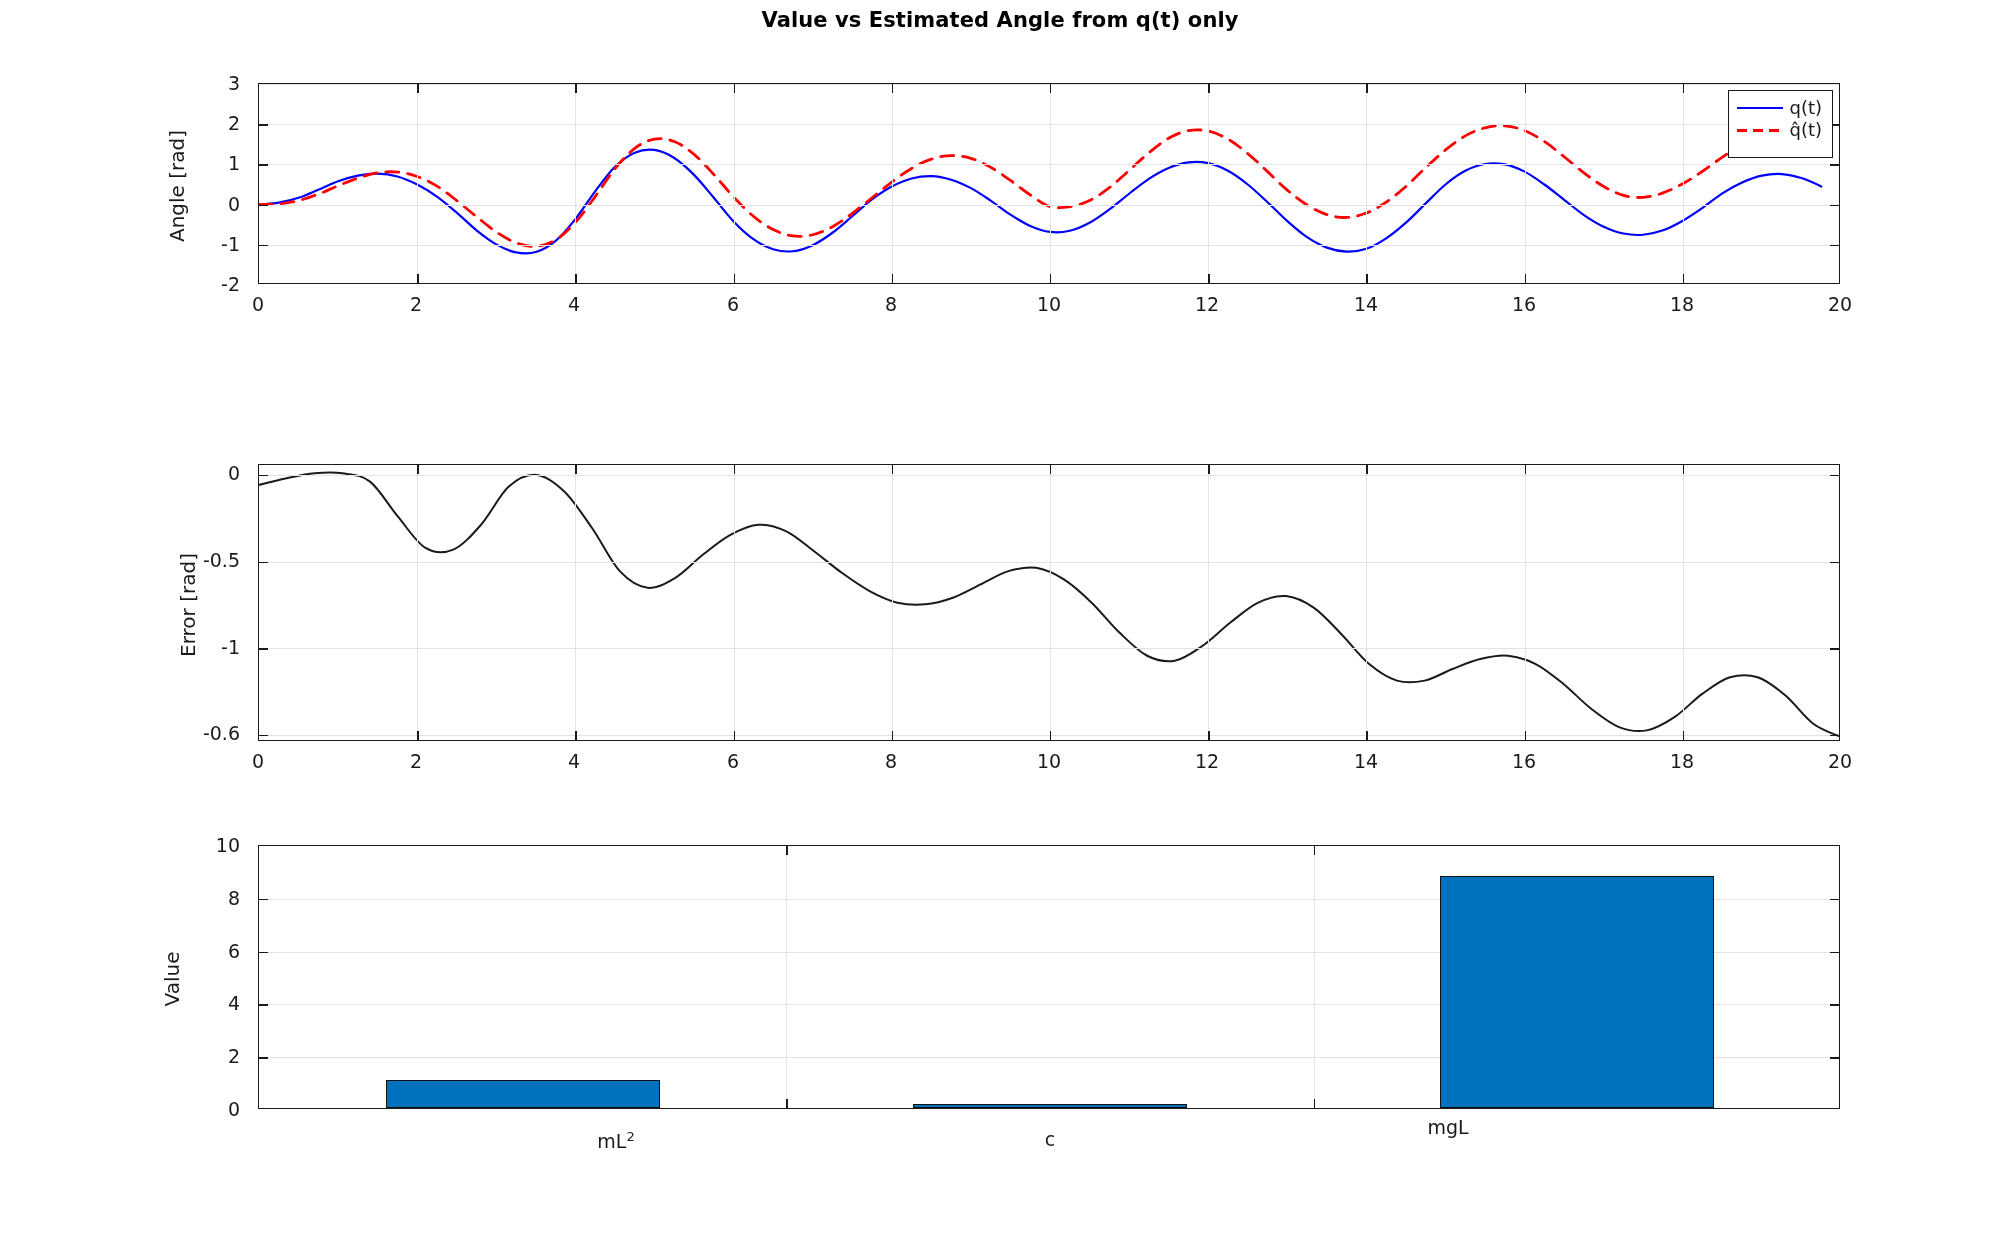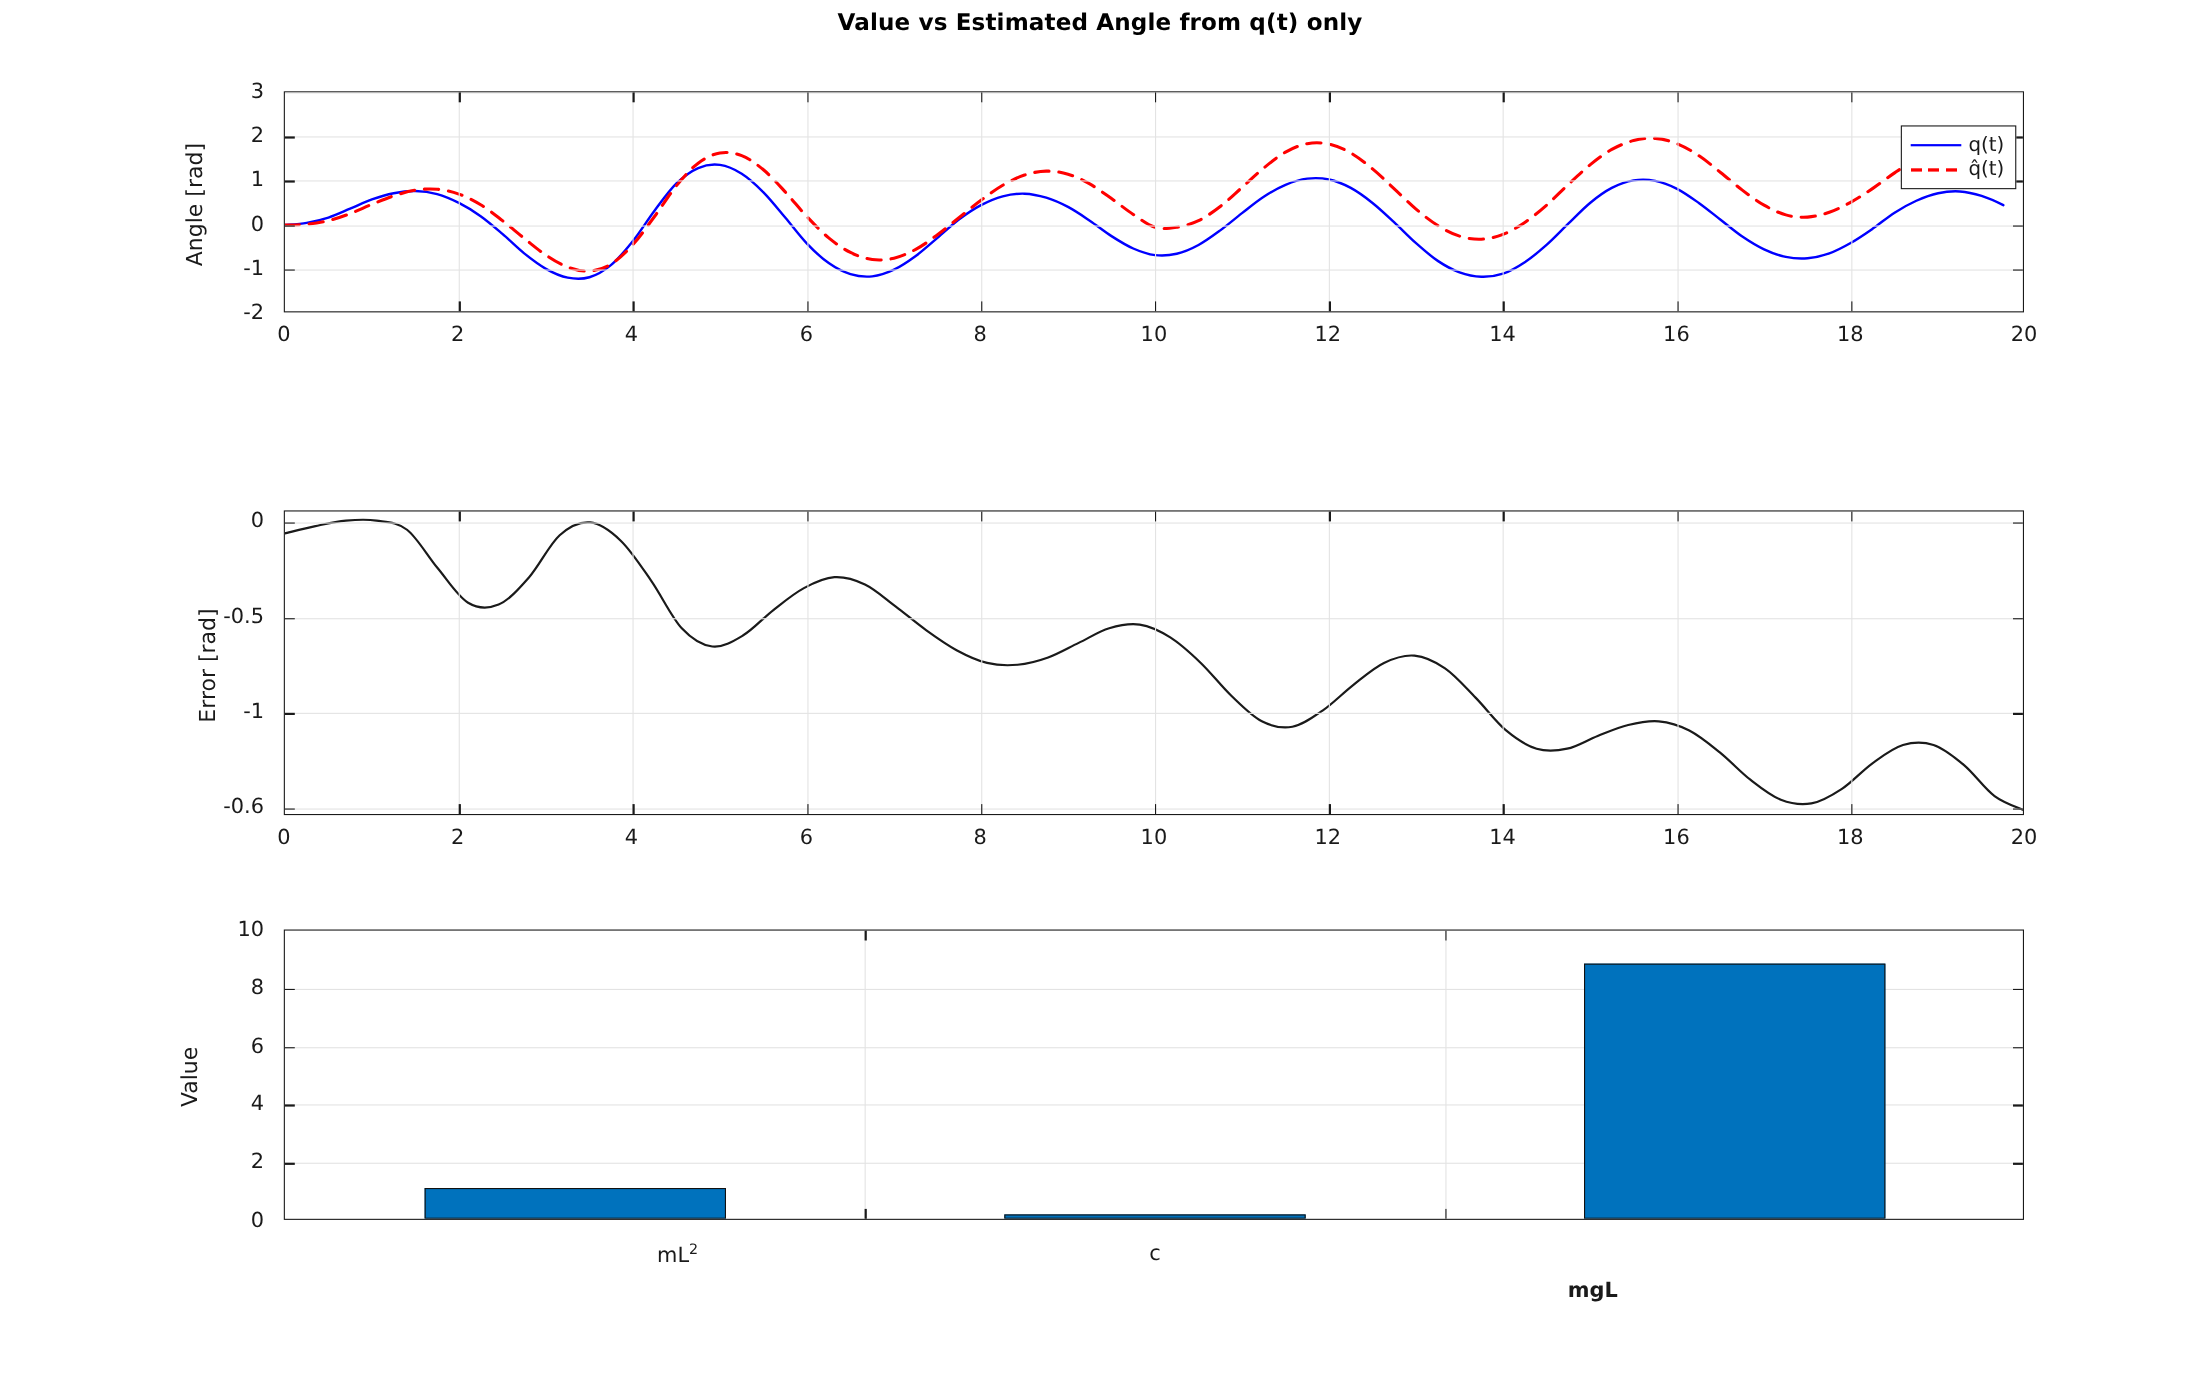--- a/index.html
+++ b/index.html
@@ -25,21 +25,21 @@
   .xtick sup{font-size:13px;vertical-align:super;}
   .gridline-h{position:absolute;left:0;right:0;height:1px;background:#e3e3e3;}
   .gridline-v{position:absolute;top:0;bottom:0;width:1px;background:#e3e3e3;}
   .tickmark-b{position:absolute;width:1.4px;background:#1a1a1a;}
   .tickmark-t{position:absolute;width:1.4px;background:#1a1a1a;}
   .tickmark-l{position:absolute;height:1.4px;background:#1a1a1a;}
   .tickmark-r{position:absolute;height:1.4px;background:#1a1a1a;}
 
   .legend{
     position:absolute;box-sizing:border-box;background:#ffffff;
-    border:1.2px solid #1a1a1a;padding:6px 10px 6px 8px;margin-top:24px;
+    border:1.2px solid #1a1a1a;padding:6px 10px 16px 8px;
   }
   .legend-row{display:flex;align-items:center;height:22px;}
   .legend-sample{width:46px;height:12px;position:relative;margin-right:8px;}
   .legend-sample .solid{position:absolute;top:5px;left:0;width:46px;height:2.2px;background:#0000ff;}
   .legend-sample .dashed{position:absolute;top:5px;left:0;width:46px;height:2.6px;
     background:repeating-linear-gradient(to right,#ff0000 0 10px,transparent 10px 16px);}
   .legend-label{font-size:18px;color:#1a1a1a;white-space:nowrap;line-height:1;}
 
   .bar{position:absolute;box-sizing:border-box;border:1.3px solid #111;}
   svg{display:block;}
@@ -244,17 +244,17 @@
   <div class="ytick" style="left:180px;top:889px;width:60px;">8</div>
   <div class="ytick" style="left:180px;top:942px;width:60px;">6</div>
   <div class="ytick" style="left:180px;top:994px;width:60px;">4</div>
   <div class="ytick" style="left:180px;top:1047px;width:60px;">2</div>
   <div class="ytick" style="left:180px;top:1100px;width:60px;">0</div>
 
   <div class="xtick" style="left:556px;top:1130px;width:120px;">
     <span>mL</span><sup>2</sup>
   </div>
   <div class="xtick" style="left:990px;top:1130px;width:120px;">c</div>
-  <div class="xtick" style="left:1388px;top:1164px;width:120px;font-weight:bold;">mgL</div>
+  <div class="xtick" style="left:1388px;top:1118px;width:120px;">mgL</div>
 
   <div class="ylabel" style="left:112px;top:967px;width:120px;text-align:center;">Value</div>
 
 </div>
 
 </body></html>

